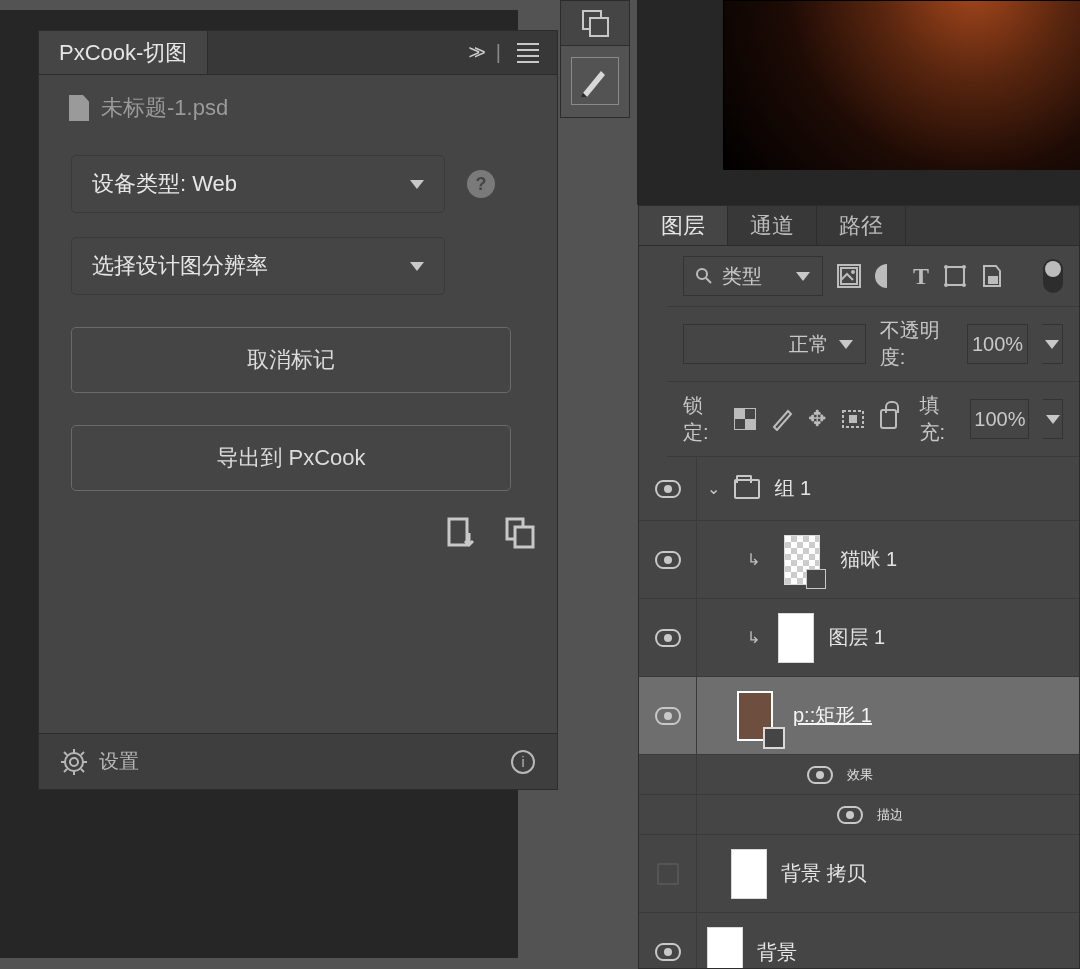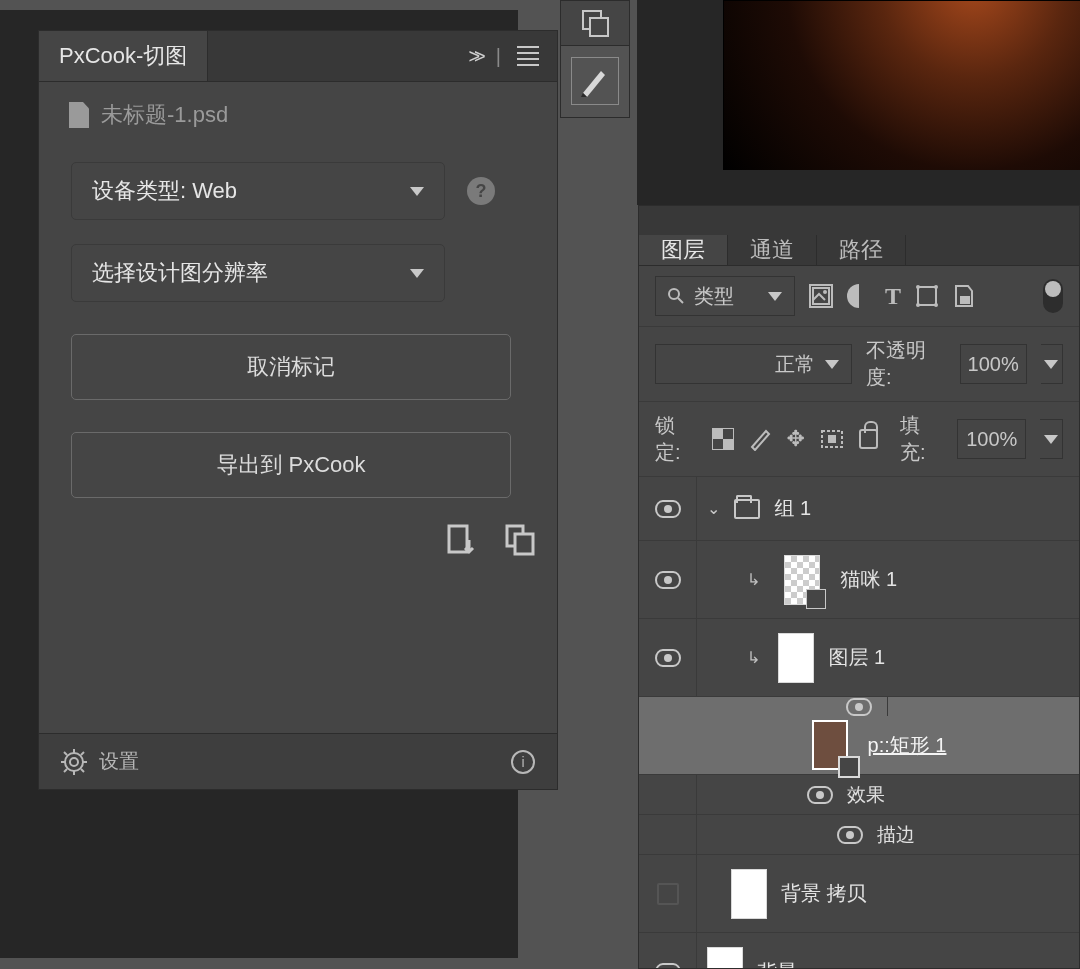--- a/index.html
+++ b/index.html
@@ -13,21 +13,21 @@
 
   
   .canvas-preview { position:absolute; left:723px; top:0; width:357px; height:170px;
       background: radial-gradient(circle at 70% -10%, #a6481c 0%, #5a260f 30%, #1e0b05 60%, #000 100%);
       border-top:1px solid #000; border-left:1px solid #000;}
   .canvas-filler {position:absolute; left:637px; top:0; width:443px; height:205px; background:#262626;}
 
   
   .panel { position:absolute; left:38px; top:30px; width:520px; height:760px;
            background:#454545; border:1px solid #2c2c2c; display:flex; flex-direction:column; }
-  .panel-tabs { display:flex; align-items:center; height:51px; border-bottom:1px solid #2c2c2c; background:#383838;}
+  .panel-tabs { display:flex; align-items:center; height:44px; border-bottom:1px solid #2c2c2c; background:#383838;}
   .panel-tab { height:100%; padding:0 20px; display:flex; align-items:center; background:#454545; border-right:1px solid #2c2c2c; font-size:22px; color:#e6e6e6;}
   .panel-tab-actions { margin-left:auto; display:flex; align-items:center; gap:16px; padding-right:18px; color:#d0d0d0;}
   .chevrons { font-size:20px; letter-spacing:-6px; }
   .menu-lines { display:flex; flex-direction:column; gap:4px; }
   .menu-lines span { display:block; width:22px; height:2px; background:#c8c8c8; }
 
   .file-row { display:flex; align-items:center; gap:12px; padding:18px 24px 12px 30px; color:#9a9a9a; font-size:22px;}
   .file-icon { width:20px; height:26px; background:#9a9a9a; clip-path: polygon(0 0, 70% 0, 100% 25%, 100% 100%, 0 100%); }
 
   .panel-body { padding:20px 52px 0 32px; display:flex; flex-direction:column; gap:24px; }
@@ -44,24 +44,24 @@
   }
 
   .panel-footer { margin-top:auto; border-top:1px solid #2c2c2c; height:56px; display:flex; align-items:center; padding:0 22px; gap:12px; color:#b8b8b8; background:#3e3e3e;}
   .info-ico{margin-left:auto;width:24px;height:24px;border:2px solid #b8b8b8;border-radius:50%;display:flex;align-items:center;justify-content:center;font-size:14px;}
 
   
   .below-dark{position:absolute;left:0;top:10px;width:518px;height:948px;background:#262626;z-index:-1;}
 
   
   .layers-panel { position:absolute; left:638px; top:205px; width:442px; height:764px; background:#454545; border:1px solid #2c2c2c; display:flex; flex-direction:column; }
-  .lp-tabs { display:flex; height:60px; border-bottom:1px solid #2c2c2c; background:#383838;align-items:flex-end;}
+  .lp-tabs { display:flex; height:40px; border-bottom:1px solid #2c2c2c; background:#383838;}
   .lp-tab { padding:0 22px; display:flex; align-items:center; font-size:22px; color:#bcbcbc; border-right:1px solid #2c2c2c;}
   .lp-tab.active { background:#454545; color:#e6e6e6;}
-  .lp-row { display:flex; align-items:center; gap:14px; padding:10px 16px; border-bottom:1px solid #3a3a3a; font-size:20px;}
+  .lp-row { display:flex; align-items:center; gap:14px; padding:10px 16px; border-bottom:1px solid #3a3a3a; font-size:20px;margin-left:28px;}
   .filter-select { height:40px; border:1px solid #333; display:flex; align-items:center; padding:0 12px; gap:10px; width:140px;}
   .mini-ico{width:24px;height:24px;border:2px solid #bcbcbc;}
   .mini-ico.half{border-radius:50%;background:linear-gradient(90deg,#bcbcbc 50%,transparent 50%);}
   .txt-T{font-family:serif;font-size:24px;color:#bcbcbc;font-weight:bold;}
   .pill-toggle{width:20px;height:34px;border-radius:10px;background:#2d2d2d; margin-left:auto;position:relative;}
   .pill-toggle::before{content:"";position:absolute;top:2px;left:2px;width:16px;height:16px;border-radius:50%;background:#bcbcbc;}
   .blend-select{height:40px; border:1px solid #333; display:flex; align-items:center; padding:0 12px; gap:10px; width:210px; justify-content:flex-end;}
   .pct-box{height:40px; border:1px solid #333; display:flex; align-items:center; justify-content:center; width:72px;}
   .pct-drop{height:40px; border:1px solid #333; border-left:none; width:24px;display:flex;align-items:center;justify-content:center;}
   .lock-ico{width:20px;height:20px;border:2px solid #bcbcbc;border-radius:3px;position:relative;}
@@ -83,25 +83,25 @@
   .folder-ico::before{content:"";position:absolute;top:-6px;left:0;width:12px;height:6px;border:2px solid #c8c8c8;border-bottom:none;border-radius:2px 2px 0 0;}
   .thumb{width:36px;height:50px;border:1px solid #d9d9d9;flex:none;}
   .thumb.white{background:#fff;}
   .thumb.checker{background:
      repeating-conic-gradient(#ccc 0 25%, #fff 0 50%) 0 0/12px 12px;}
   .thumb.brown{background:#6e4e3f;position:relative;border:2px solid #fff;}
   .thumb-wrap{position:relative;width:48px;height:58px;display:flex;align-items:center;justify-content:center;flex:none;}
   .thumb-wrap .corner-sq{position:absolute;right:-6px;bottom:-4px;width:22px;height:22px;border:2px solid #d9d9d9;background:#454545;}
   .smart-badge{position:absolute;right:0;bottom:0;width:20px;height:20px;background:#454545;border:1px solid #c8c8c8;}
   .clip-arrow{font-size:16px;color:#c0c0c0;margin-right:4px;}
-  .layer-row.selected{background:#6e6e6e;flex-direction:column;}
+  .layer-row.selected{background:#6e6e6e;}
   .layer-name{font-size:20px;color:#e4e4e4;}
   .layer-row.selected .layer-name{color:#f4f4f4;text-decoration:underline;}
   .fx-row{display:flex;align-items:center;height:40px;border-bottom:1px solid #3a3a3a;}
-  .fx-row .layer-content{padding-left:110px;font-size:19px;color:#e0e0e0;}
+  .fx-row .layer-content{padding-left:110px;font-size:13px;color:#e0e0e0;}
   .fx-row.sub .layer-content{padding-left:140px;}
 
   svg{display:block;}
 </style>
 </head>
 <body>
 
 <div class="below-dark"></div>
 
 <div class="tool-slot">

